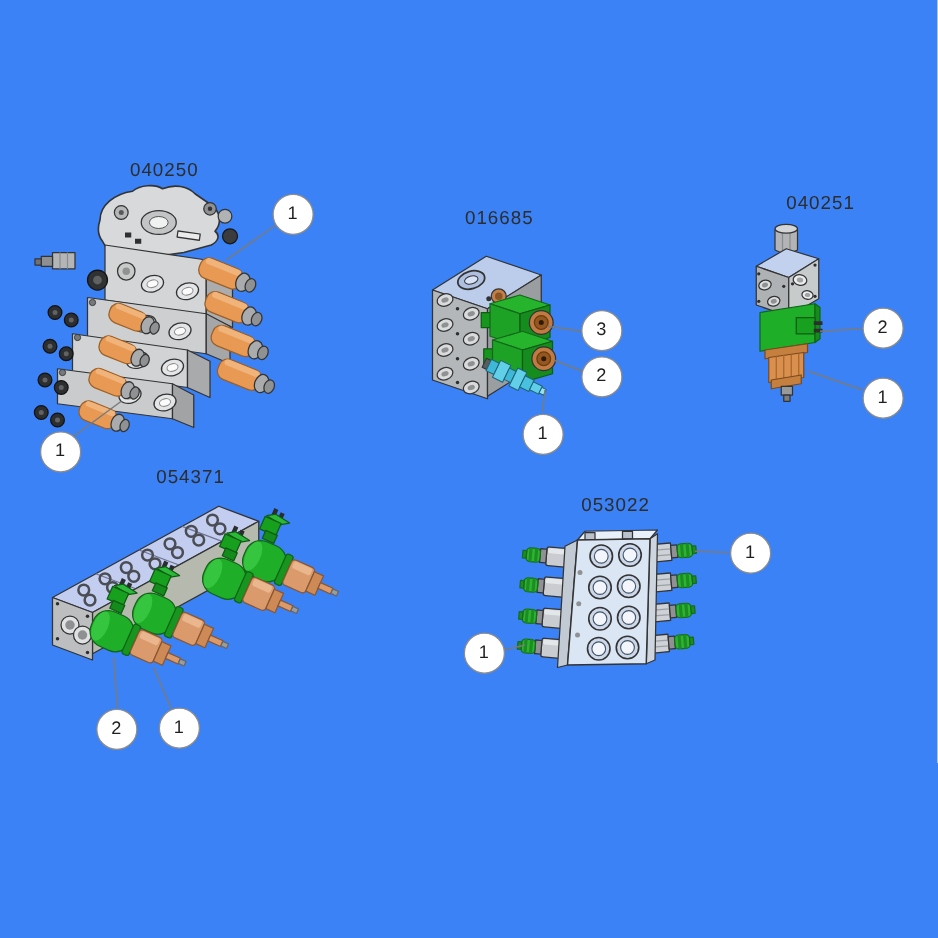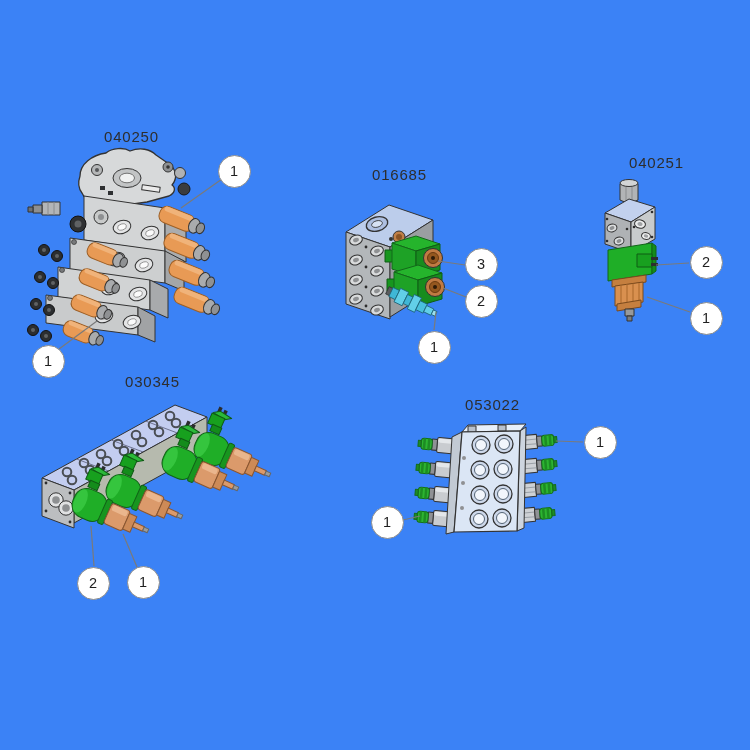--- a/index.html
+++ b/index.html
@@ -403,21 +403,21 @@
     <line x1="94" y1="566" x2="91" y2="526"></line>
     <line x1="137" y1="567" x2="123" y2="534"></line>
     <line x1="583" y1="442" x2="556" y2="441"></line>
     <line x1="403" y1="520" x2="420" y2="516"></line>
   </g>
 </svg>
 
 <div class="part-label" style="left:104px; top:128px;">040250</div>
 <div class="part-label" style="left:372px; top:166px;">016685</div>
 <div class="part-label" style="left:629px; top:154px;">040251</div>
-<div class="part-label" style="left:125px; top:373px;">030345</div>
+<div class="part-label" style="left:125px; top:373px;">054371</div>
 <div class="part-label" style="left:465px; top:396px;">053022</div>
 
 <div class="callout" style="left:217.5px; top:154.5px;">1</div>
 <div class="callout" style="left:31.5px;  top:344.5px;">1</div>
 <div class="callout" style="left:464.5px; top:247.5px;">3</div>
 <div class="callout" style="left:464.5px; top:284.5px;">2</div>
 <div class="callout" style="left:417.5px; top:330.5px;">1</div>
 <div class="callout" style="left:689.5px; top:245.5px;">2</div>
 <div class="callout" style="left:689.5px; top:301.5px;">1</div>
 <div class="callout" style="left:76.5px;  top:566.5px;">2</div>

